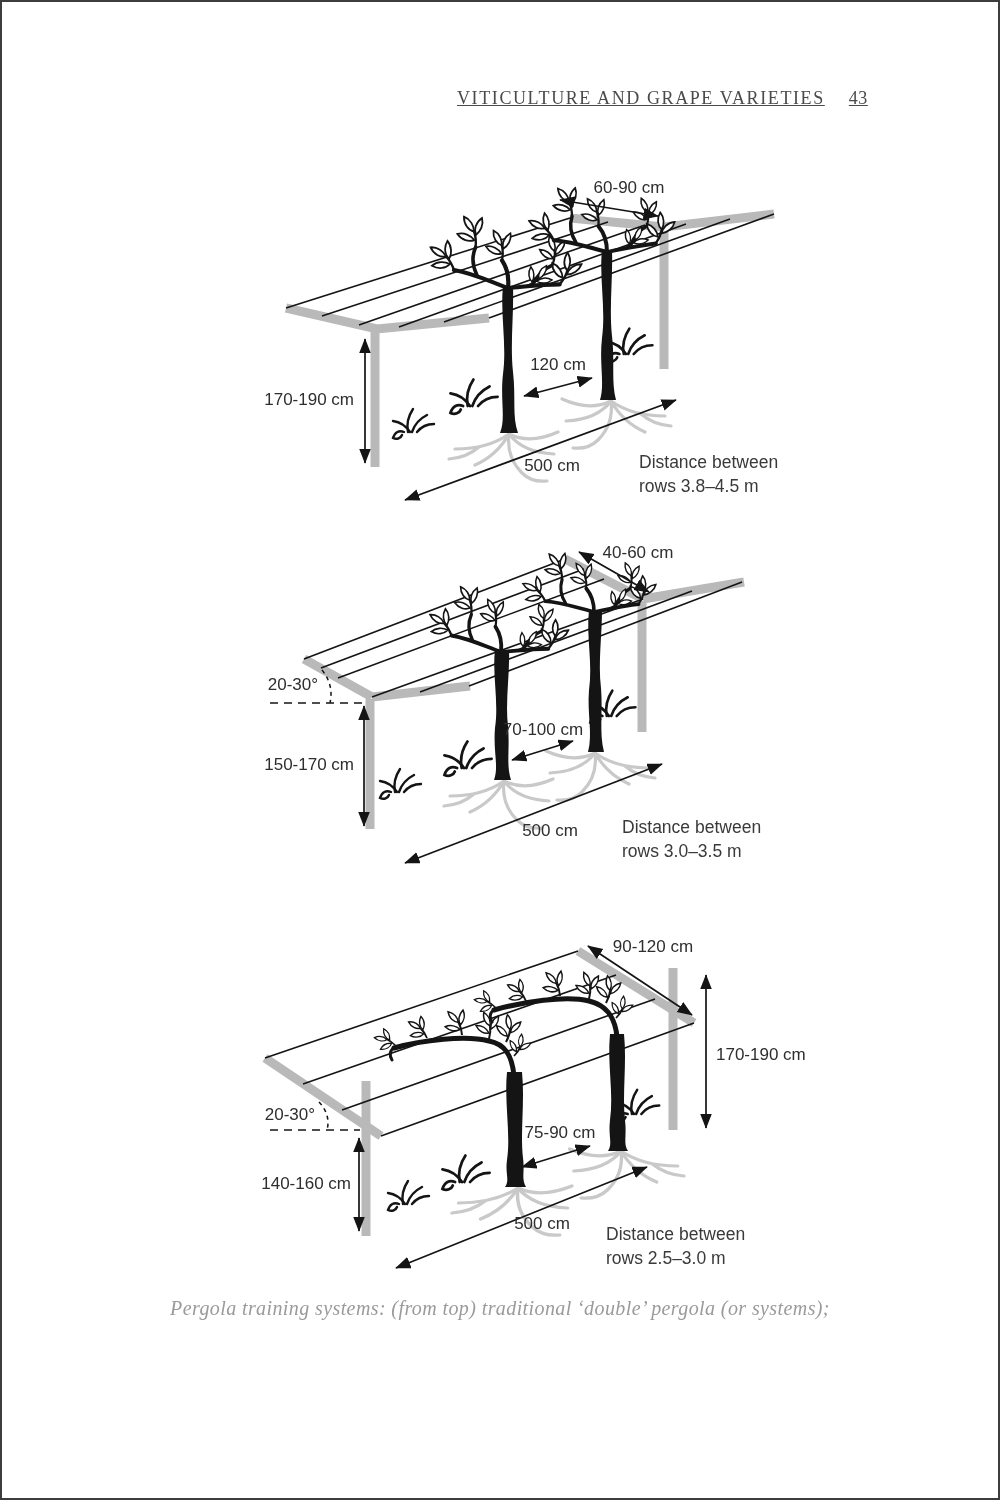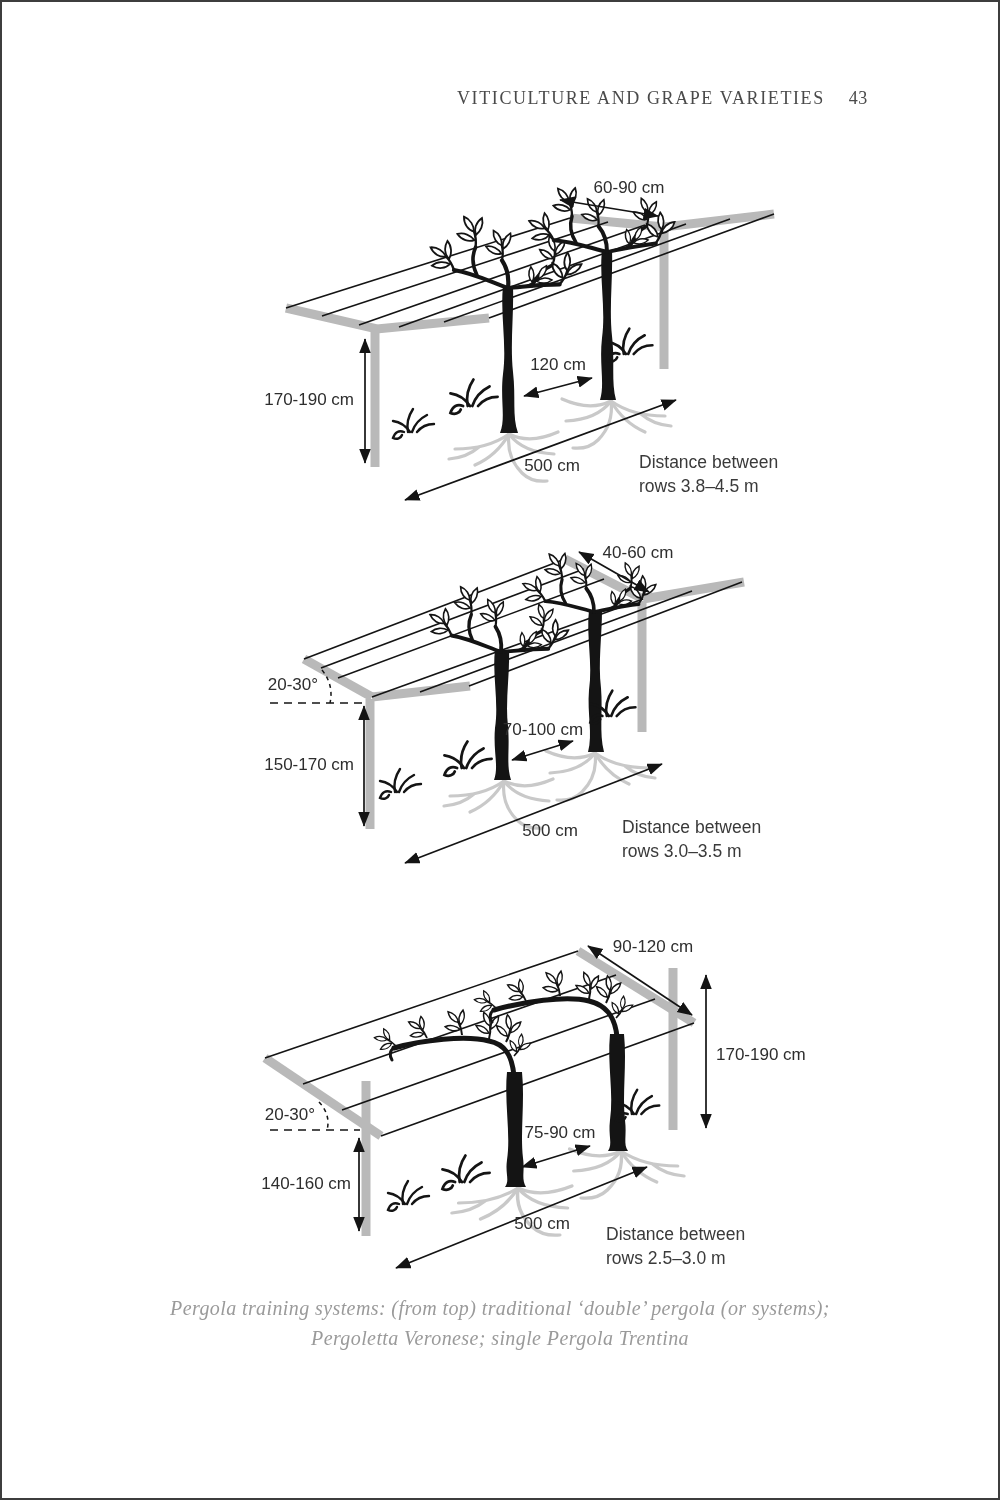--- a/index.html
+++ b/index.html
@@ -5,20 +5,21 @@
   html,body { margin:0; padding:0; background:#ffffff; }
   .page {
     position:relative; width:1000px; height:1500px; background:#ffffff;
     border:2px solid #3d3d3d; box-sizing:border-box; overflow:hidden;
     font-family:"Liberation Sans", sans-serif;
   }
   .runhead {
     position:absolute; left:455px; top:86px; white-space:nowrap;
     font-family:"Liberation Serif", serif; font-size:18px; letter-spacing:1.6px;
     color:#4a4a4a;
+    text-decoration:underline;
   }
   .runhead .pagenum { margin-left:24px; letter-spacing:0.5px; }
   .fig { position:absolute; overflow:visible; }
   .fig text { font-family:"Liberation Sans", sans-serif; }
   .dim  { font-size:17px;   fill:#2e2e2e; }
   .dist { font-size:17.5px; fill:#3a3a3a; }
   .caption {
     position:absolute; left:0; right:0; top:1291px; text-align:center;
     font-family:"Liberation Serif", serif; font-style:italic;
     font-size:20px; line-height:1.5; color:#9a9a9a; letter-spacing:0.4px;
@@ -242,16 +243,15 @@
     <text class="dim" x="313" y="1118" text-anchor="end">20-30°</text>
     <text class="dim" x="558" y="1136" text-anchor="middle">75-90 cm</text>
     <text class="dim" x="349" y="1187" text-anchor="end">140-160 cm</text>
     <text class="dim" x="540" y="1227" text-anchor="middle">500 cm</text>
     <text class="dist" x="604" y="1238">Distance between</text>
     <text class="dist" x="604" y="1262">rows 2.5–3.0 m</text>
   </svg>
 
   <div class="caption">
     <div>Pergola training systems: (from top) traditional ‘double’ pergola (or systems);</div>
-    <div>Pergoletta Veronese; single Pergola Trentina</div>
   </div>
 
 </div>
 
 </body></html>

